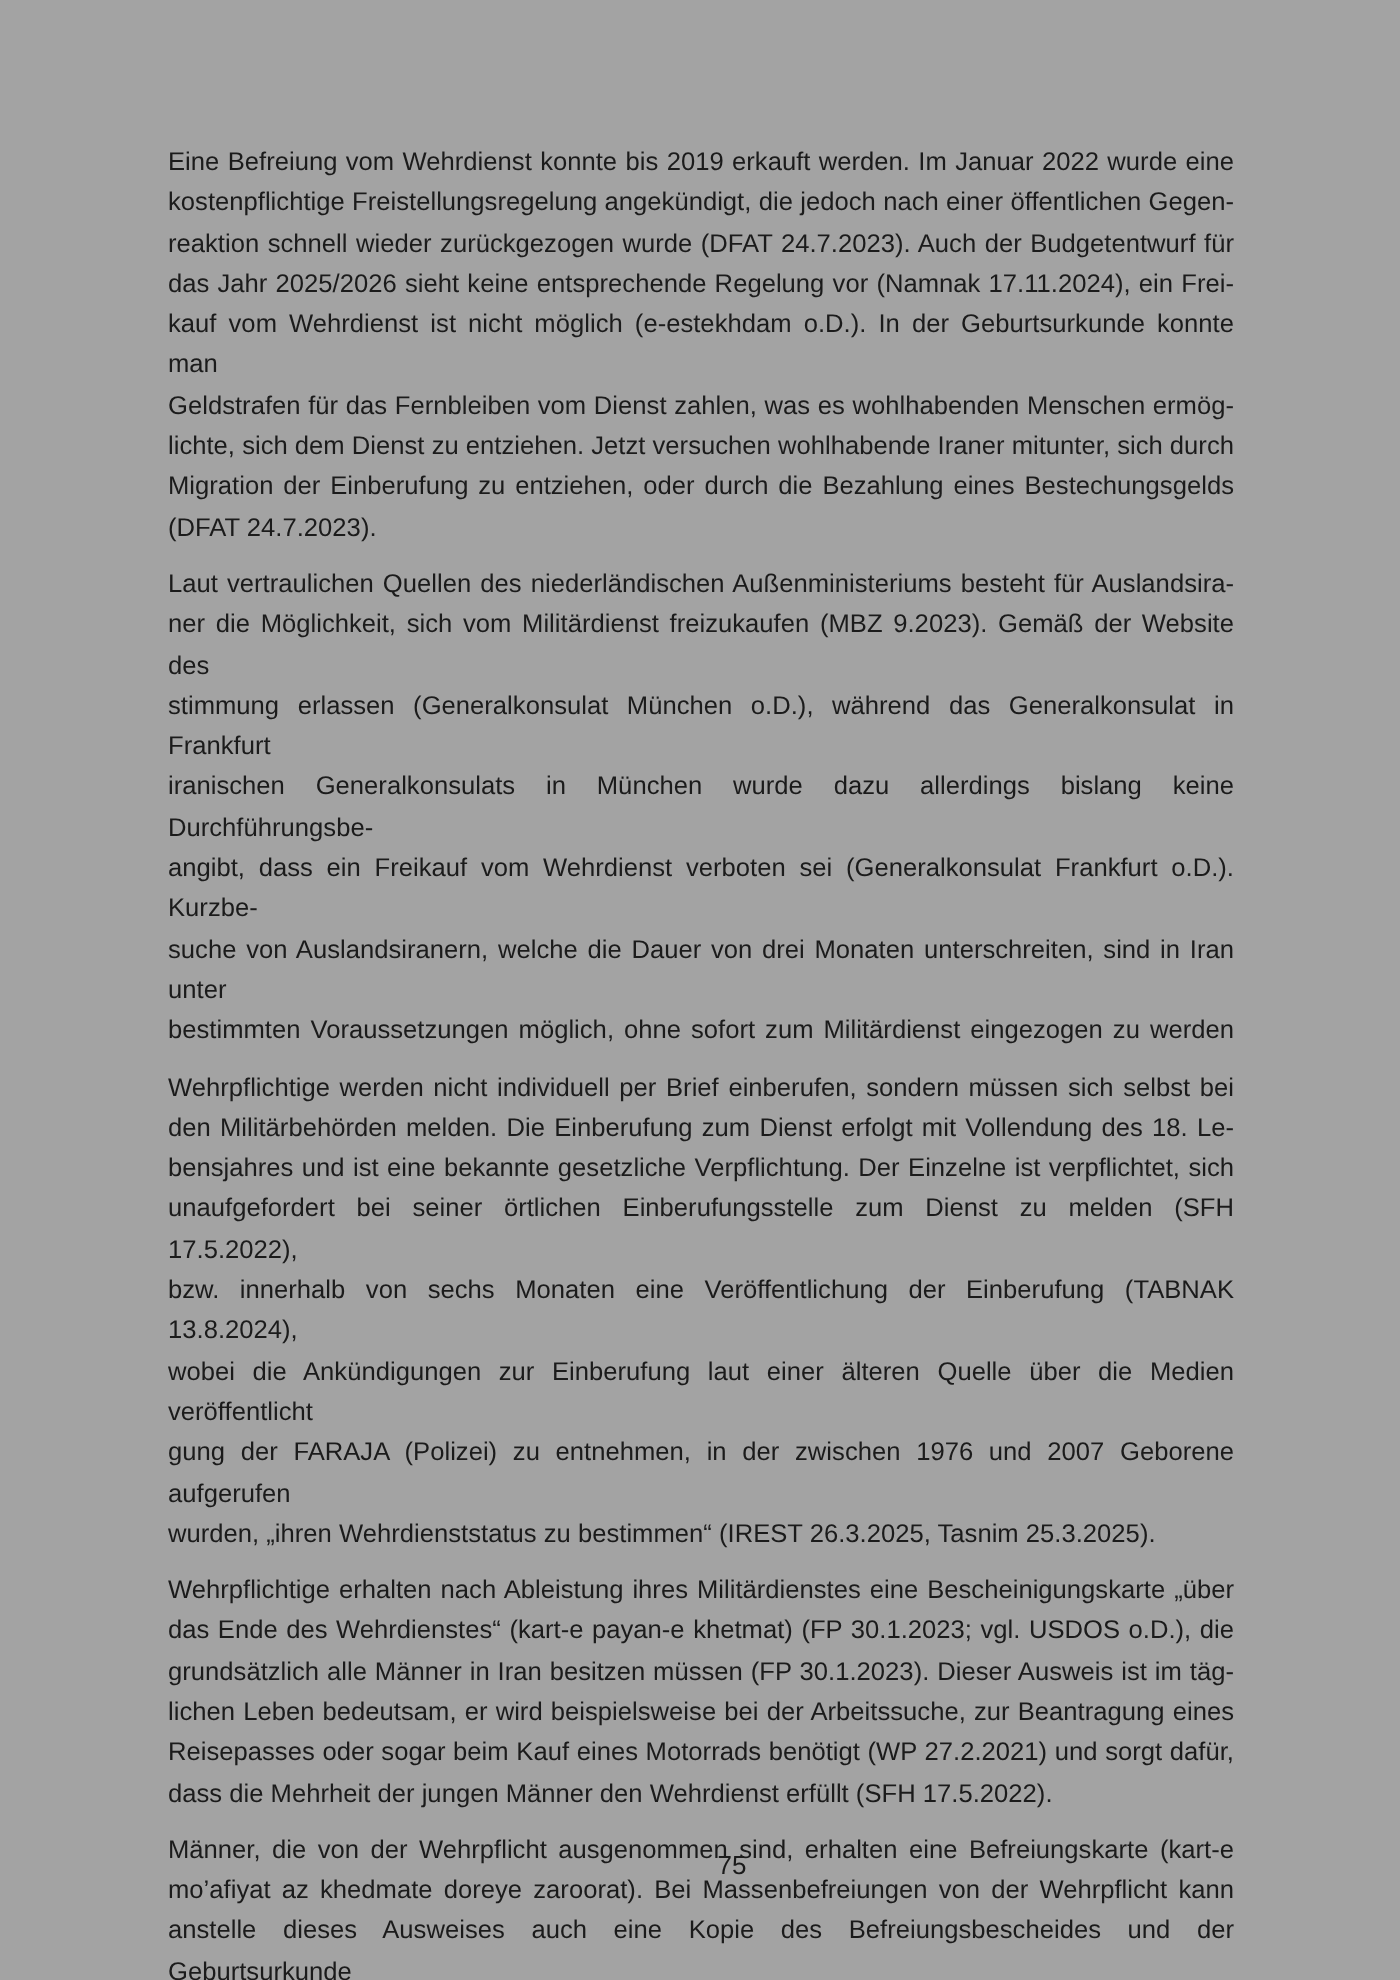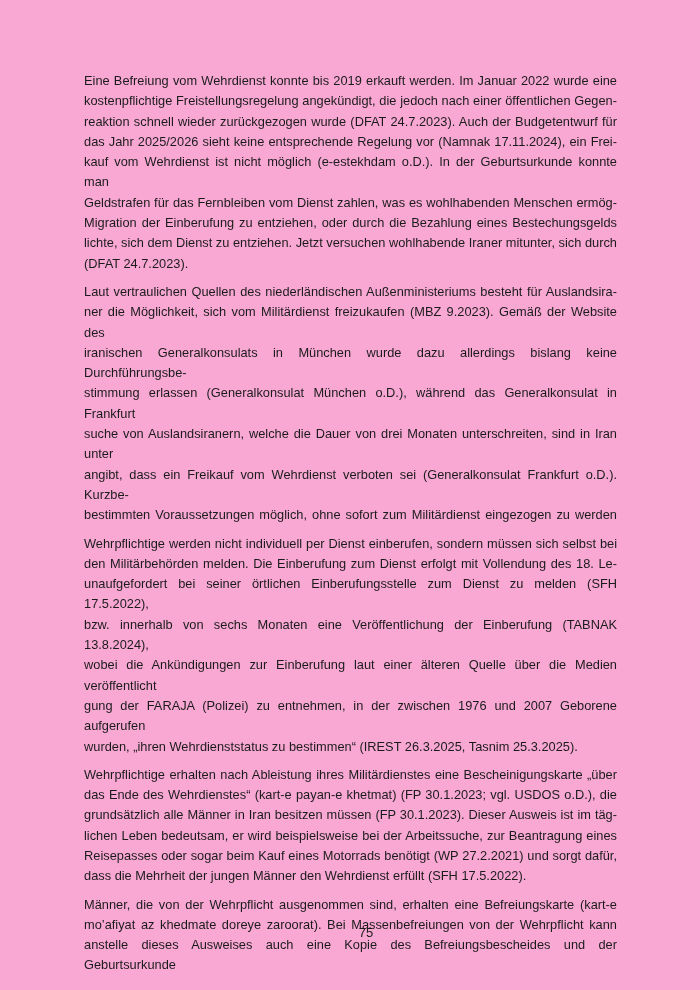--- a/index.html
+++ b/index.html
@@ -11,21 +11,21 @@
     width: 700px;
     height: 990px;
     position: relative;
     font-family: "Liberation Sans", sans-serif;
     color: #1b1b1b;
     overflow: hidden;
   }
   .page {
     position: absolute;
     inset: 0;
-    background: #f9a8d4;
+    background: #a3a3a3;
     padding-left: 48px;
   }
   .content {
     position: absolute;
     left: 84px;
     top: 71px;
     width: 533px;
   }
   .paragraph {
     margin: 0 0 8px 0;
@@ -64,36 +64,37 @@
 
 <div class="page">
   <div class="content">
       <div class="paragraph">
         <div class="line"><span>Eine Befreiung vom Wehrdienst konnte bis 2019 erkauft werden. Im Januar 2022 wurde eine</span></div>
         <div class="line"><span>kostenpflichtige Freistellungsregelung angekündigt, die jedoch nach einer öffentlichen Gegen-</span></div>
         <div class="line"><span>reaktion schnell wieder zurückgezogen wurde (</span><span class="ref-link">DFAT 24.7.2023</span><span>). Auch der Budgetentwurf für</span></div>
         <div class="line"><span>das Jahr 2025/2026 sieht keine entsprechende Regelung vor (</span><span class="ref-link">Namnak 17.11.2024</span><span>), ein Frei-</span></div>
         <div class="line"><span>kauf vom Wehrdienst ist nicht möglich (</span><span class="ref-link">e-estekhdam o.D.</span><span>). In der Geburtsurkunde konnte man</span></div>
         <div class="line"><span>Geldstrafen für das Fernbleiben vom Dienst zahlen, was es wohlhabenden Menschen ermög-</span></div>
+        <div class="line"><span>lichte, sich dem Dienst zu entziehen. Jetzt versuchen wohlhabende Iraner mitunter, sich durch</span></div>
         <div class="line"><span>Migration der Einberufung zu entziehen, oder durch die Bezahlung eines Bestechungsgelds</span></div>
-        <div class="line"><span>lichte, sich dem Dienst zu entziehen. Jetzt versuchen wohlhabende Iraner mitunter, sich durch</span></div>
         <div class="line last"><span>(</span><span class="ref-link">DFAT 24.7.2023</span><span>).</span></div>
       </div>
       <div class="paragraph">
         <div class="line"><span>Laut vertraulichen Quellen des niederländischen Außenministeriums besteht für Auslandsira-</span></div>
         <div class="line"><span>ner die Möglichkeit, sich vom Militärdienst freizukaufen (</span><span class="ref-link">MBZ 9.2023</span><span>). Gemäß der Website des</span></div>
+        <div class="line"><span>stimmung erlassen (</span><span class="ref-link">Generalkonsulat München o.D.</span><span>), während das Generalkonsulat in Frankfurt</span></div>
         <div class="line"><span>iranischen Generalkonsulats in München wurde dazu allerdings bislang keine Durchführungsbe-</span></div>
-        <div class="line"><span>stimmung erlassen (</span><span class="ref-link">Generalkonsulat München o.D.</span><span>), während das Generalkonsulat in Frankfurt</span></div>
+        <div class="line"><span>angibt, dass ein Freikauf vom Wehrdienst verboten sei (</span><span class="ref-link">Generalkonsulat Frankfurt o.D.</span><span>). Kurzbe-</span></div>
         <div class="line"><span>suche von Auslandsiranern, welche die Dauer von drei Monaten unterschreiten, sind in Iran unter</span></div>
-        <div class="line"><span>angibt, dass ein Freikauf vom Wehrdienst verboten sei (</span><span class="ref-link">Generalkonsulat Frankfurt o.D.</span><span>). Kurzbe-</span></div>
         <div class="line"><span>bestimmten Voraussetzungen möglich, ohne sofort zum Militärdienst eingezogen zu werden</span></div>
       </div>
       <div class="paragraph">
-        <div class="line"><span>Wehrpflichtige werden nicht individuell per Dienst einberufen, sondern müssen sich selbst bei</span></div>
+        <div class="line"><span>Wehrpflichtige werden nicht individuell per Brief einberufen, sondern müssen sich selbst bei</span></div>
         <div class="line"><span>den Militärbehörden melden. Die Einberufung zum Dienst erfolgt mit Vollendung des 18. Le-</span></div>
+        <div class="line"><span>bensjahres und ist eine bekannte gesetzliche Verpflichtung. Der Einzelne ist verpflichtet, sich</span></div>
         <div class="line"><span>unaufgefordert bei seiner örtlichen Einberufungsstelle zum Dienst zu melden (</span><span class="ref-link">SFH 17.5.2022</span><span>),</span></div>
         <div class="line"><span>bzw. innerhalb von sechs Monaten eine Veröffentlichung der Einberufung (</span><span class="ref-link">TABNAK 13.8.2024</span><span>),</span></div>
         <div class="line"><span>wobei die Ankündigungen zur Einberufung laut einer älteren Quelle über die Medien veröffentlicht</span></div>
         <div class="line"><span>gung der FARAJA (Polizei) zu entnehmen, in der zwischen 1976 und 2007 Geborene aufgerufen</span></div>
         <div class="line last"><span>wurden, „ihren Wehrdienststatus zu bestimmen“ (</span><span class="ref-link">IREST 26.3.2025</span><span>, </span><span class="ref-link">Tasnim 25.3.2025</span><span>).</span></div>
       </div>
       <div class="paragraph">
         <div class="line"><span>Wehrpflichtige erhalten nach Ableistung ihres Militärdienstes eine Bescheinigungskarte „über</span></div>
         <div class="line"><span>das Ende des Wehrdienstes“ (kart-e payan-e khetmat) (</span><span class="ref-link">FP 30.1.2023</span><span>; vgl. </span><span class="ref-link">USDOS o.D.</span><span>), die</span></div>
         <div class="line"><span>grundsätzlich alle Männer in Iran besitzen müssen (</span><span class="ref-link">FP 30.1.2023</span><span>). Dieser Ausweis ist im täg-</span></div>

